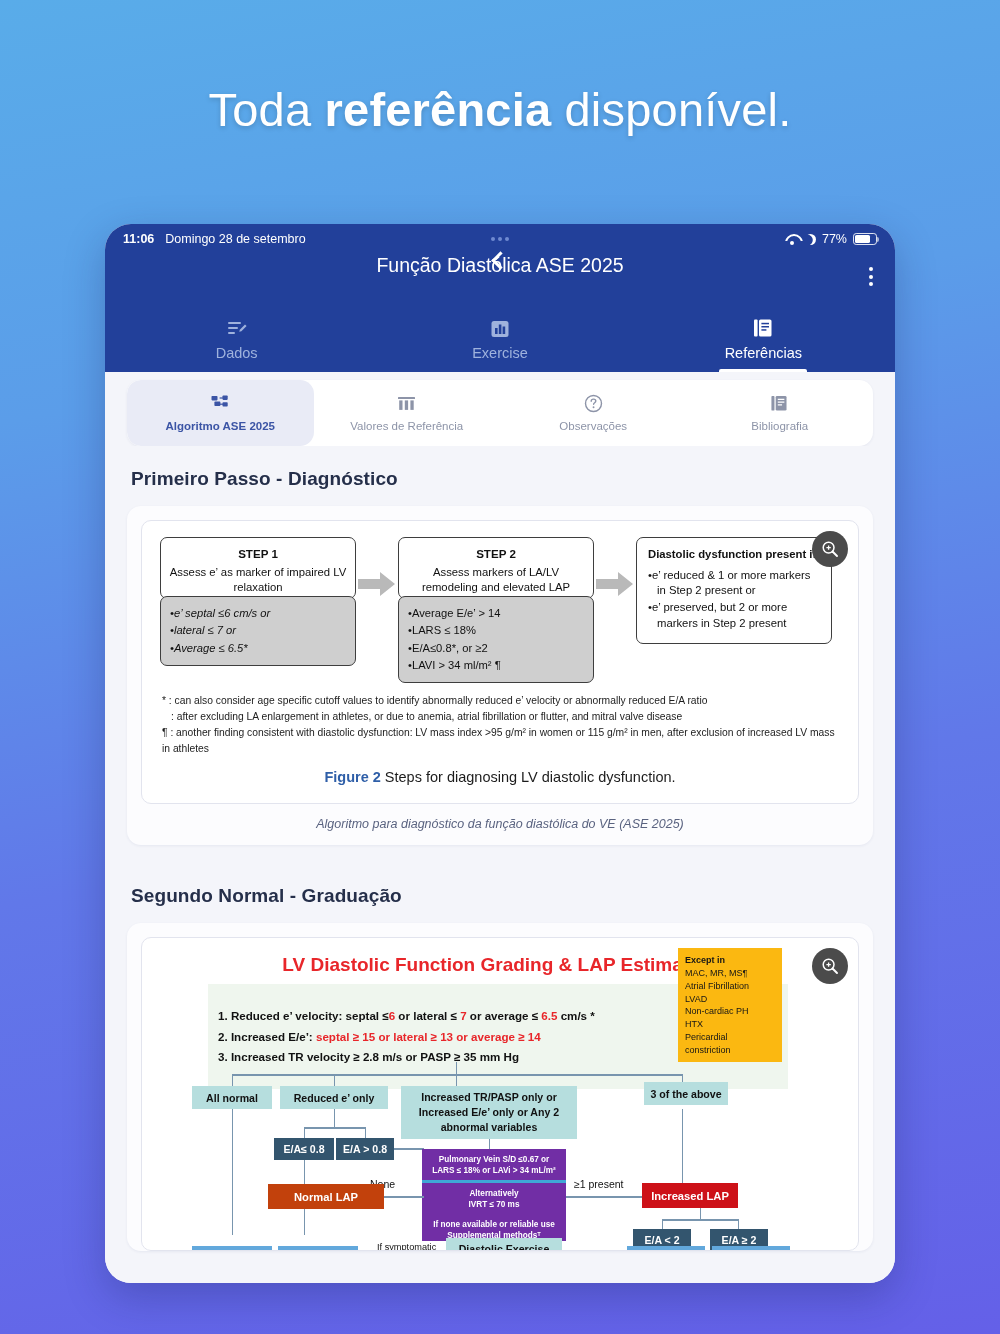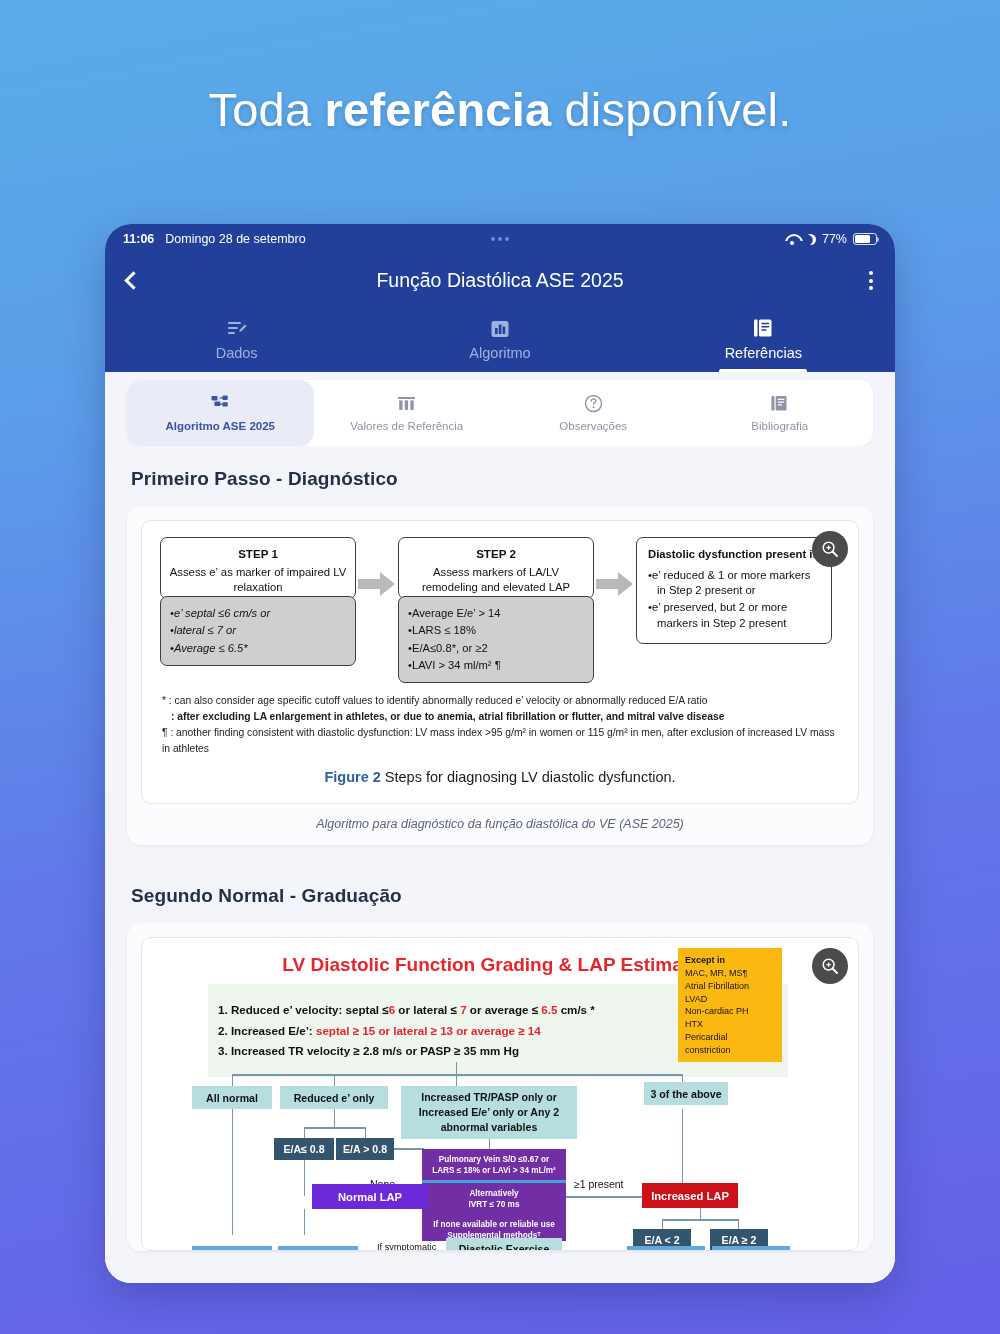--- a/index.html
+++ b/index.html
@@ -63,21 +63,21 @@
   }
   .batt { width: 24px; height: 12px; border: 1.6px solid rgba(255,255,255,.85);
           border-radius: 3.2px; position: relative; padding:1.4px; }
   .batt::after { content:""; position:absolute; right:-3.4px; top:3.3px; width:2px; height:5px;
                  background: rgba(255,255,255,.6); border-radius:0 2px 2px 0; }
   .batt i { display:block; height:100%; width:76%; background:#fff; border-radius:1.6px; }
 
   
   .appbar {
     background: #22409a; color: #fff; position: relative;
-    height: 53px; display: flex; align-items: center; padding: 0 22px;
+    height: 53px; display: flex; align-items: center; padding: 0 22px; flex-direction: column;
   }
   .back-chevron {
     width: 13px; height: 13px; border-left: 3px solid #fff; border-bottom: 3px solid #fff;
     transform: rotate(45deg); cursor: pointer;
   }
   .appbar-title {
     position:absolute; left:0; right:0; text-align:center;
     font-size: 19.5px; font-weight: 400; pointer-events:none;
   }
   .kebab { margin-left: auto; display:flex; flex-direction:column; gap:3.5px; cursor:pointer; }
@@ -156,40 +156,40 @@
   .arrow { width:42px; display:flex; align-items:center; justify-content:center; margin-top:34px; }
   .arrow svg { display:block; }
   .fbox3 {
     border:1.6px solid #3e3e3e; border-radius:7px; background:#fff;
     font-size:11.3px; line-height:1.34; color:#111; padding:9px 11px 10px; text-align:left;
   }
   .fbox3 .hd { font-weight:700; margin-bottom:6px; }
   .fbox3 .li { padding-left:9px; text-indent:-9px; margin-bottom:2px; }
 
   .notes { font-size:10.3px; line-height:1.55; color:#1c1c1c; padding: 10px 2px 0; }
-  .notes .ind { padding-left:9px;font-weight:bold; }
+  .notes .ind { padding-left:9px; }
   .figlabel { text-align:center; font-size:14.5px; color:#1c1c1c; padding: 12px 0 4px; }
   .figlabel b { color:#2f5fa8; font-weight:700; }
 
   
   .grade-fig { position:relative; height:300px; font-size:10px; color:#111; }
   .g-title { text-align:center; color:#e8262a; font-weight:700; font-size:19px; padding-top:4px; }
-  .g-crit { background:#eff6ee; margin: 8px 56px 0 52px; padding:16px 10px; font-size:11.6px; line-height:1.75; font-weight:700; }
+  .g-crit { background:#eff6ee; margin: 8px 56px 0 52px; padding:22px 10px; font-size:11.6px; line-height:1.75; font-weight:700; }
   .red { color:#e8262a; }
   .except {
     position:absolute; right:62px; top:-2px; width:104px; background:#fbb811;
     font-size:9px; line-height:1.42; padding:6px 7px; color:#161616;
   }
   .except b { font-weight:700; display:block; }
 
   .gbox { position:absolute; display:flex; align-items:center; justify-content:center;
           text-align:center; font-weight:700; }
   .teal  { background:#b6dede; color:#111; }
   .navy  { background:#33556e; color:#fff; }
-  .green { background:#6d28d9; color:#fff;margin-left:44px; }
+  .green { background:#c2410c; color:#fff; }
   .red-b { background:#cd1118; color:#fff; }
   .blue  { background:#62a8dc; color:#fff;margin-top:8px; }
   .purple{ background:#712ea5; color:#fff; }
   .lbl { position:absolute; font-size:10.5px; color:#111; font-weight:400; background:transparent; }
 
   .hr-line { position:absolute; background:#7895ae; height:1.4px; }
   .v-line  { position:absolute; background:#7895ae; width:1.4px; }
 </style>
 </head>
 <body>
@@ -244,21 +244,21 @@
     </div>
     <div class="item">
       <span class="ico">
         <svg width="20" height="20" viewBox="0 0 20 20">
           <rect x="1.5" y="2" width="17" height="16" rx="2.5" fill="#9fb2dd"></rect>
           <rect x="5" y="9" width="2.6" height="6" fill="#22409a"></rect>
           <rect x="8.8" y="5.5" width="2.6" height="9.5" fill="#22409a"></rect>
           <rect x="12.6" y="7.5" width="2.6" height="7.5" fill="#22409a"></rect>
         </svg>
       </span>
-      <span>Algoritmo</span>
+      <span>Exercise</span>
     </div>
     <div class="item active">
       <span class="ico">
         <svg width="22" height="22" viewBox="0 0 22 22">
           <rect x="2" y="2.5" width="3.6" height="17" rx="1" fill="#ffffff"></rect>
           <rect x="7" y="2.5" width="12.5" height="17" rx="1.6" fill="#ffffff"></rect>
           <rect x="9.4" y="5.8" width="7.6" height="1.5" fill="#22409a"></rect>
           <rect x="9.4" y="9" width="7.6" height="1.5" fill="#22409a"></rect>
           <rect x="9.4" y="12.2" width="5" height="1.5" fill="#22409a"></rect>
         </svg>

